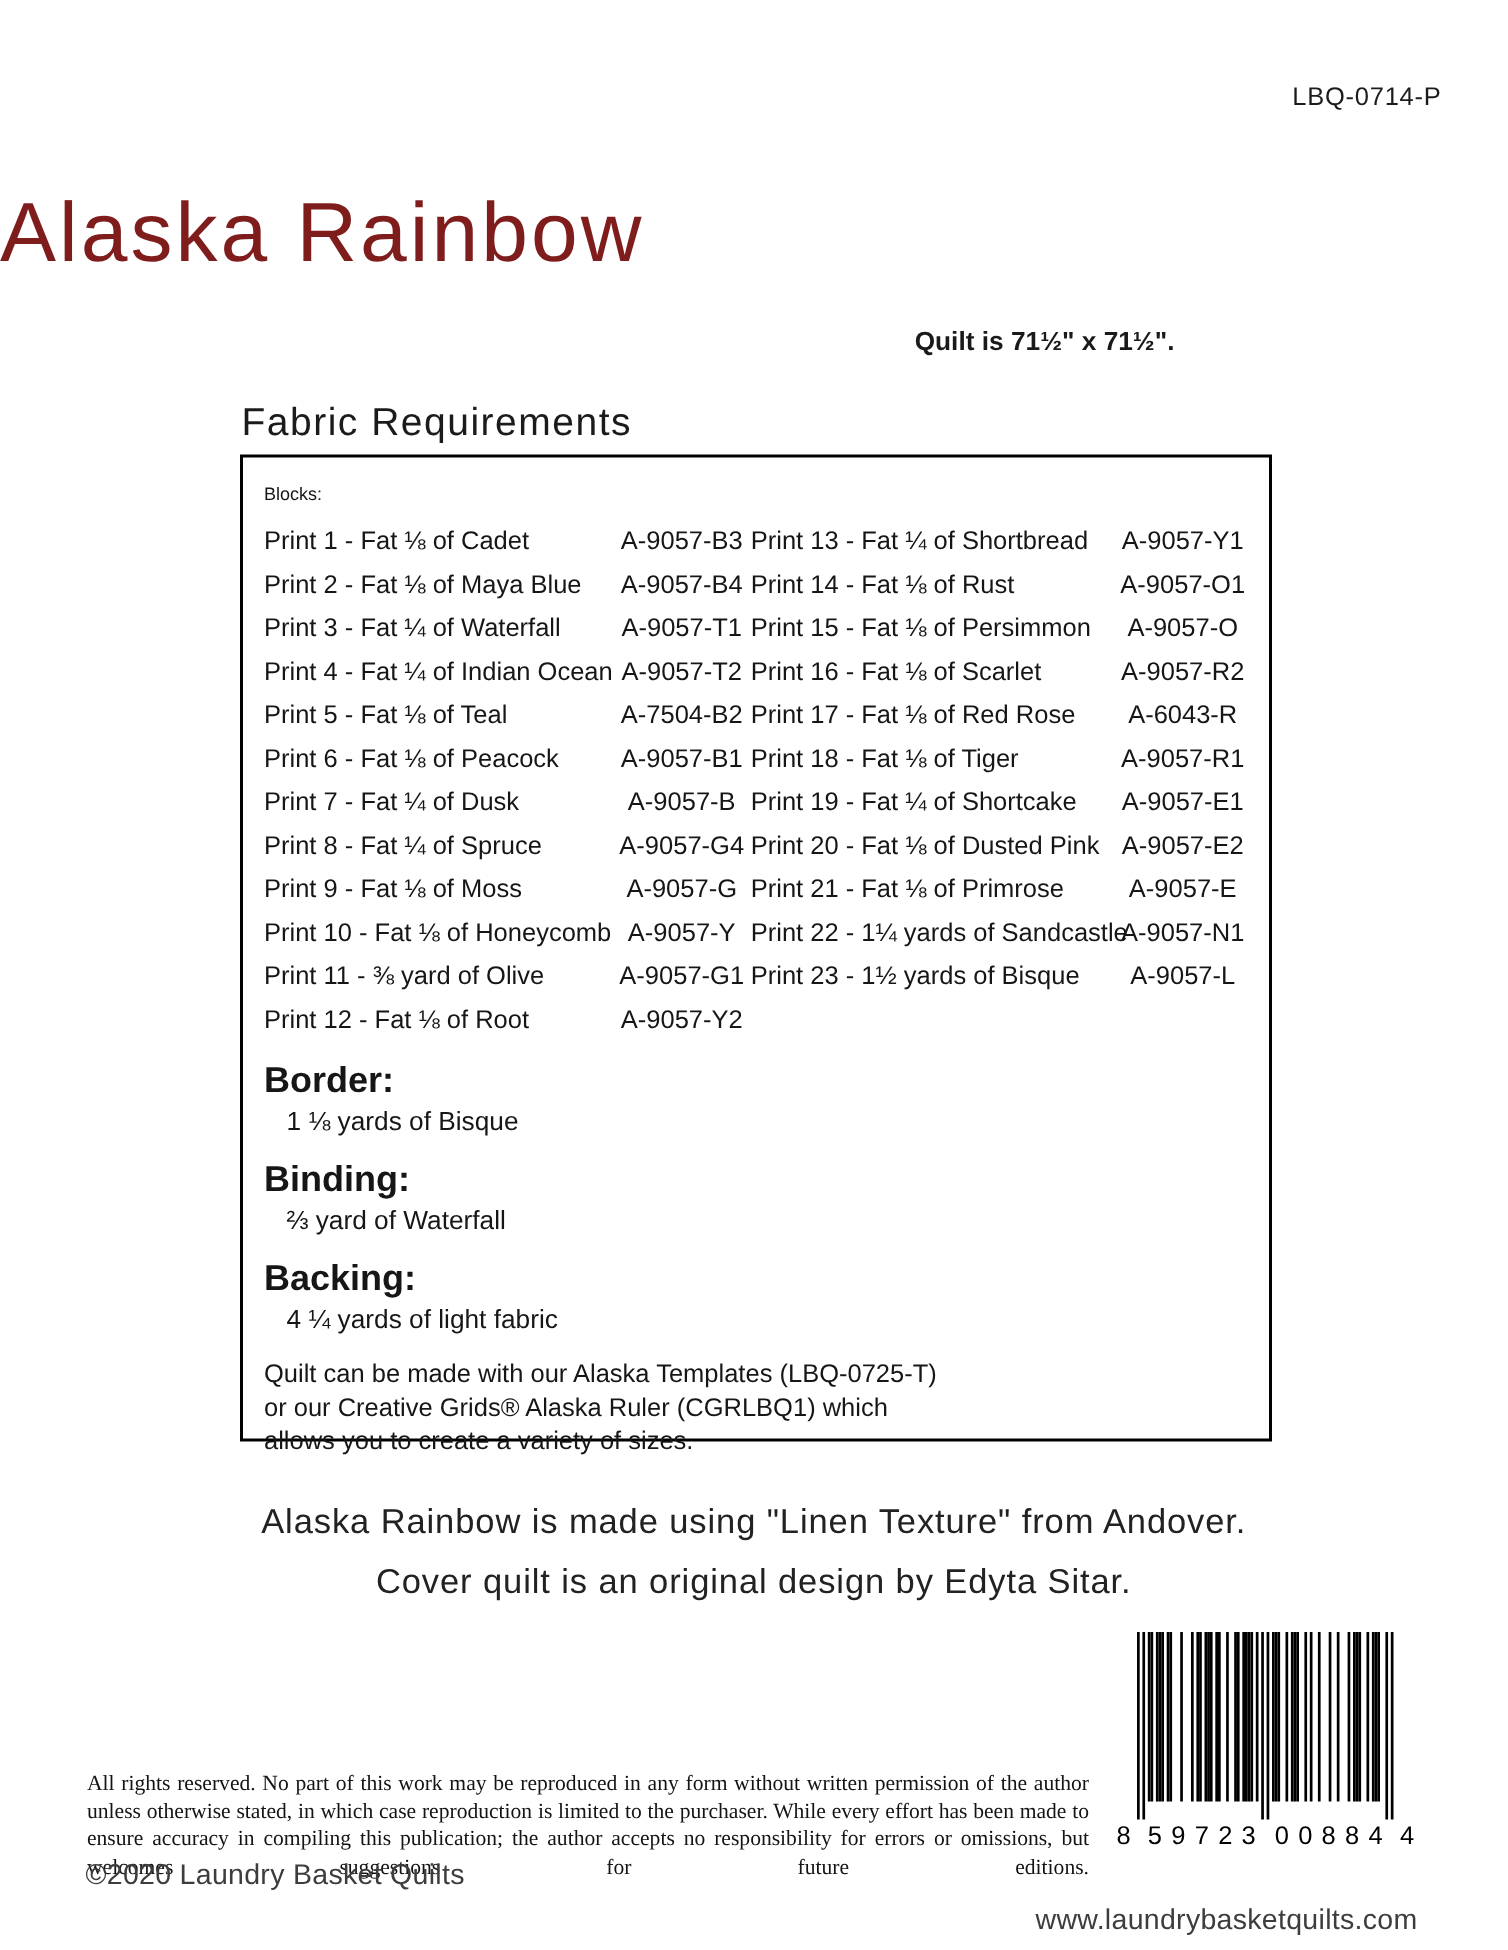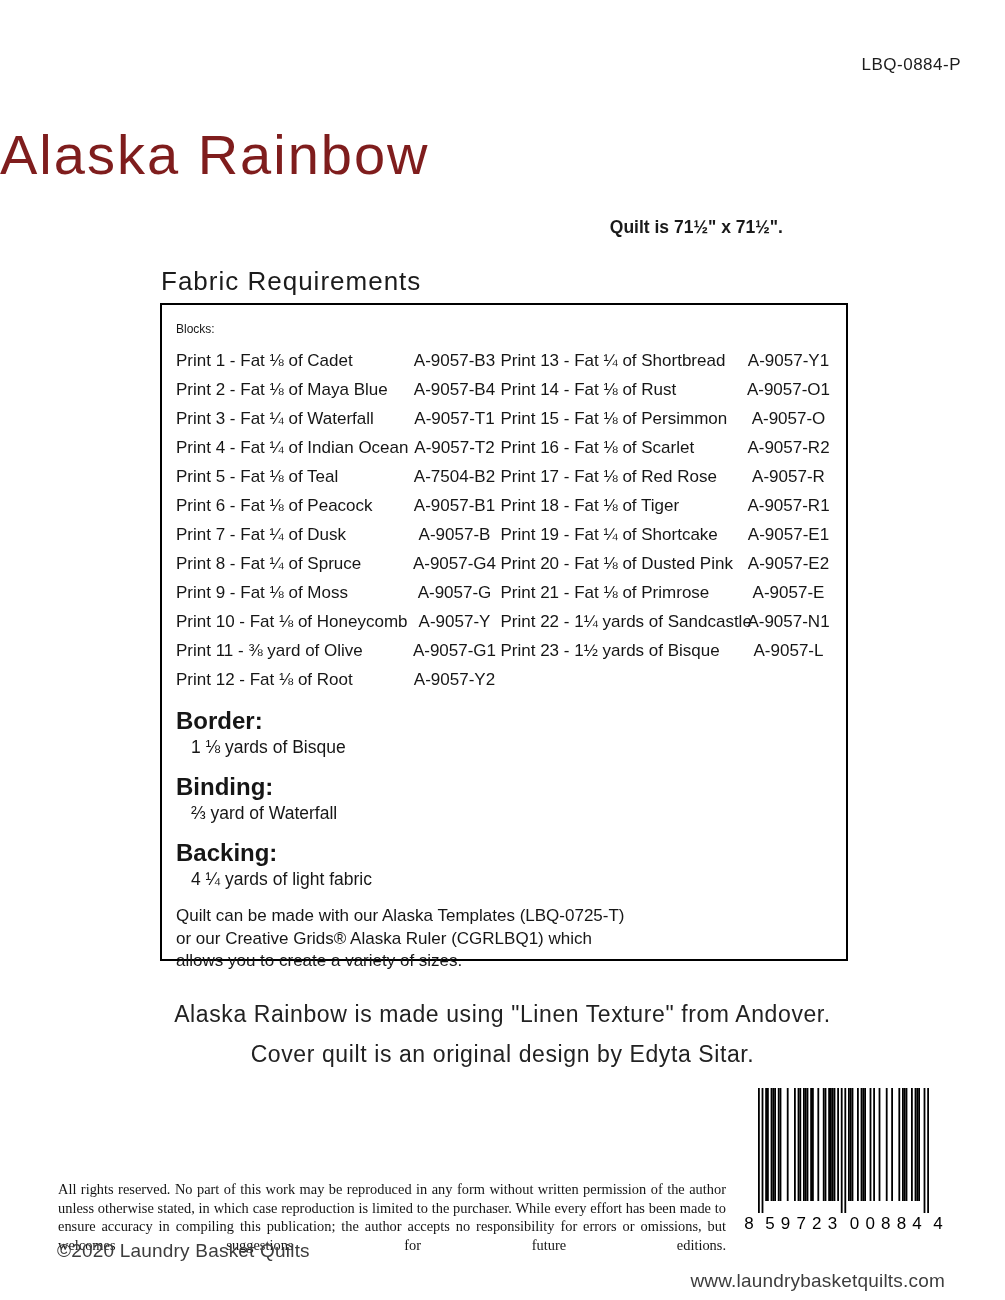--- a/index.html
+++ b/index.html
@@ -51,21 +51,21 @@
   }
   .website{
     position:absolute;top:1270px;right:60px;font-size:19px;color:#3d3d3d;letter-spacing:.2px;
   }
 </style>
 </head>
 <body>
 
 <div class="page">
 
-  <div class="product-code">LBQ-0884-P</div>
+  <div class="product-code">LBQ-0714-P</div>
 
   <div class="title thin">Alaska Rainbow</div>
 
   <div class="subtitle">Quilt is 71½" x 71½".</div>
 
   <div class="fr-label">Fabric Requirements</div>
 
   <div class="req-box">
     <div class="blocks-heading">Blocks:</div>
     <div class="prints-wrap">
@@ -131,21 +131,21 @@
           <div class="print-row">
             <span class="print-label"><b>Print 15 -</b> Fat ⅛ of Persimmon</span>
             <span class="print-code">A-9057-O</span>
           </div>
           <div class="print-row">
             <span class="print-label"><b>Print 16 -</b> Fat ⅛ of Scarlet</span>
             <span class="print-code">A-9057-R2</span>
           </div>
           <div class="print-row">
             <span class="print-label"><b>Print 17 -</b> Fat ⅛ of Red Rose</span>
-            <span class="print-code">A-9057-R</span>
+            <span class="print-code">A-6043-R</span>
           </div>
           <div class="print-row">
             <span class="print-label"><b>Print 18 -</b> Fat ⅛ of Tiger</span>
             <span class="print-code">A-9057-R1</span>
           </div>
           <div class="print-row">
             <span class="print-label"><b>Print 19 -</b> Fat ¼ of Shortcake</span>
             <span class="print-code">A-9057-E1</span>
           </div>
           <div class="print-row">

